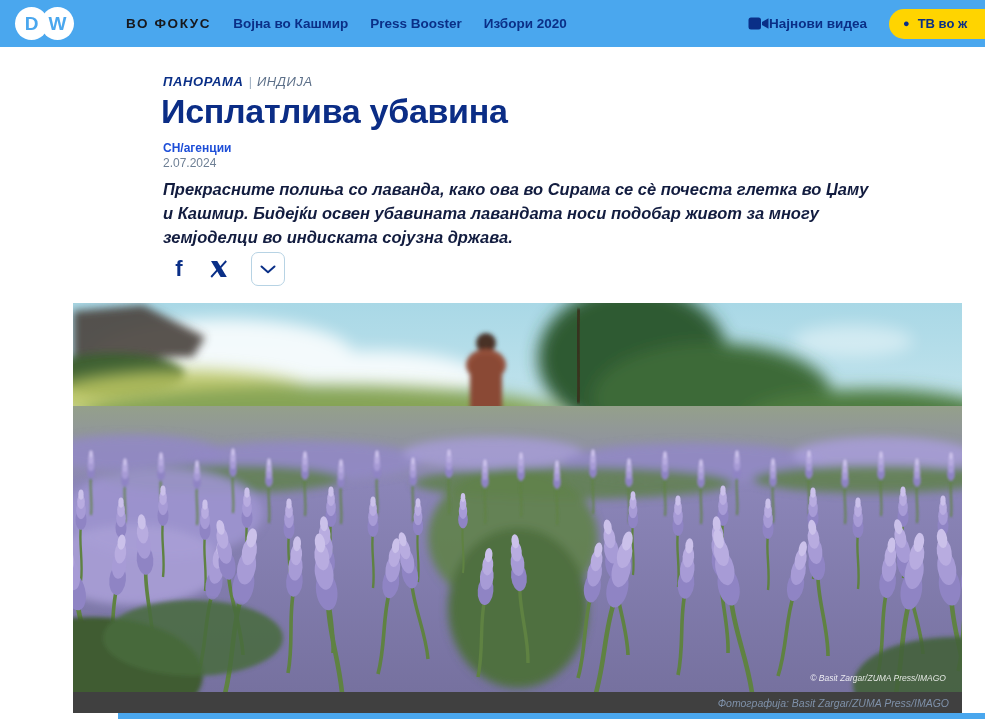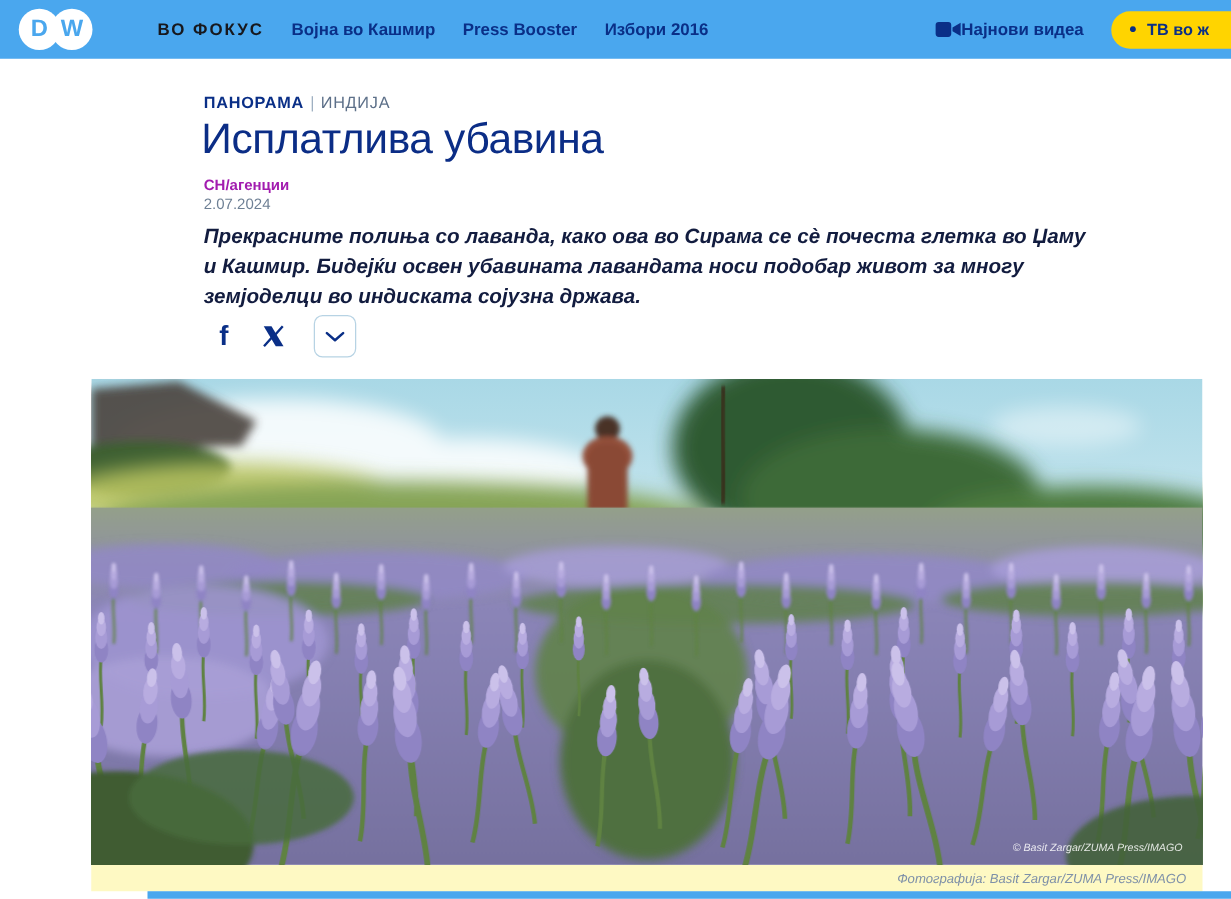--- a/index.html
+++ b/index.html
@@ -22,68 +22,68 @@
   .header-right { margin-left:auto; display:flex; align-items:center; }
   .latest-videos { display:flex; align-items:center; cursor:pointer; }
   .latest-videos span { font-size:13.5px; font-weight:bold; color:#0a2f87; white-space:nowrap; }
   .tv-live { margin-left:22px; height:30px; background:#ffd400; border:none;
              border-radius:16px 0 0 16px; display:flex; align-items:center; gap:8px;
              padding:0 2px 0 14px; font-size:13px; font-weight:bold; color:#0a2f87;
              white-space:nowrap; cursor:pointer; min-width:96px; }
   .tv-live .dot { font-size:11px; line-height:1; color:#0a2f87; }
 
   
-  .kicker-row { position:absolute; left:163px; top:74px; font-size:13px; }
+  .kicker-row { position:absolute; left:163px; top:74px; font-size:13px;font-style:italic; }
   .kicker-row a { text-decoration:none; cursor:pointer; }
   .kicker { font-weight:bold; color:#0a2f87; letter-spacing:.6px; }
   .kicker-sep { color:#9fb0c2; margin:0 5px; font-weight:normal; }
   .region { color:#5d7089; letter-spacing:.6px; font-weight:normal; }
   .headline { position:absolute; left:161px; top:92px; width:760px;
-              font-size:34px; font-weight:400; color:#0b2d86; letter-spacing:-.3px; }
-  .byline { position:absolute; left:163px; top:141px; font-size:12px; font-weight:bold; color:#a21caf; }
+              font-size:34px; font-weight:700; color:#0b2d86; letter-spacing:-.3px; }
+  .byline { position:absolute; left:163px; top:141px; font-size:12px; font-weight:bold; color:#1d4ed8; }
   .date   { position:absolute; left:163px; top:156px; font-size:12px; color:#6d7f94; }
   .lead { position:absolute; left:163px; top:177px; width:706px;
           font-size:16.5px; font-weight:600; line-height:24px; color:#121c3f;font-style:italic; }
 
   
   .share { position:absolute; left:170px; top:252px; display:flex; align-items:center; }
   .share-fb { font-size:22px; font-weight:bold; color:#0a2f87; cursor:pointer;
               width:18px; text-align:center; }
   .share-x { margin-left:22px; cursor:pointer; display:flex; align-items:center; }
   .share-more { margin-left:23px; width:34px; height:34px; background:#fff;
                 border:1px solid #b7d3e4; border-radius:7px; display:flex;
                 align-items:center; justify-content:center; cursor:pointer; }
 
   
   .photo { position:absolute; left:73px; top:303px; width:948px; height:389px;
            overflow:hidden; }
   .photo svg { display:block; width:889px; height:389px; }
   .caption-bar { position:absolute; left:73px; top:692px; width:889px; height:21px;
-                 background:#fef9c3; display:flex; align-items:center;
+                 background:#404040; display:flex; align-items:center;
                  justify-content:flex-end; padding-right:13px; }
   .caption-bar span { font-size:10.5px; font-style:italic; color:#7e90a8; }
 
   .bottom-accent { position:absolute; left:118px; right:0; bottom:0; height:6px;
                    background:#4aa7ee; }
 </style>
 </head>
 <body>
 
 <div class="page">
 
   <div class="header">
     <div class="logo">
       <div class="logo-circle">D</div>
       <div class="logo-circle w">W</div>
     </div>
     <nav class="nav">
       <a class="focus">ВО ФОКУС</a>
       <a>Војна во Кашмир</a>
       <a>Press Booster</a>
-      <a>Избори 2016</a>
+      <a>Избори 2020</a>
     </nav>
     <div class="header-right">
       <div class="latest-videos">
         <span style="display:flex;">
           <svg width="21" height="15" viewBox="0 0 21 15">
             <rect x="0.5" y="1.5" width="12.5" height="12" rx="2.5" fill="#0a2f87"></rect>
             <path d="M14 6 L20.5 2.2 V12.8 L14 9 Z" fill="#0a2f87"></path>
           </svg>
         </span>
         <span>Најнови видеа</span>

